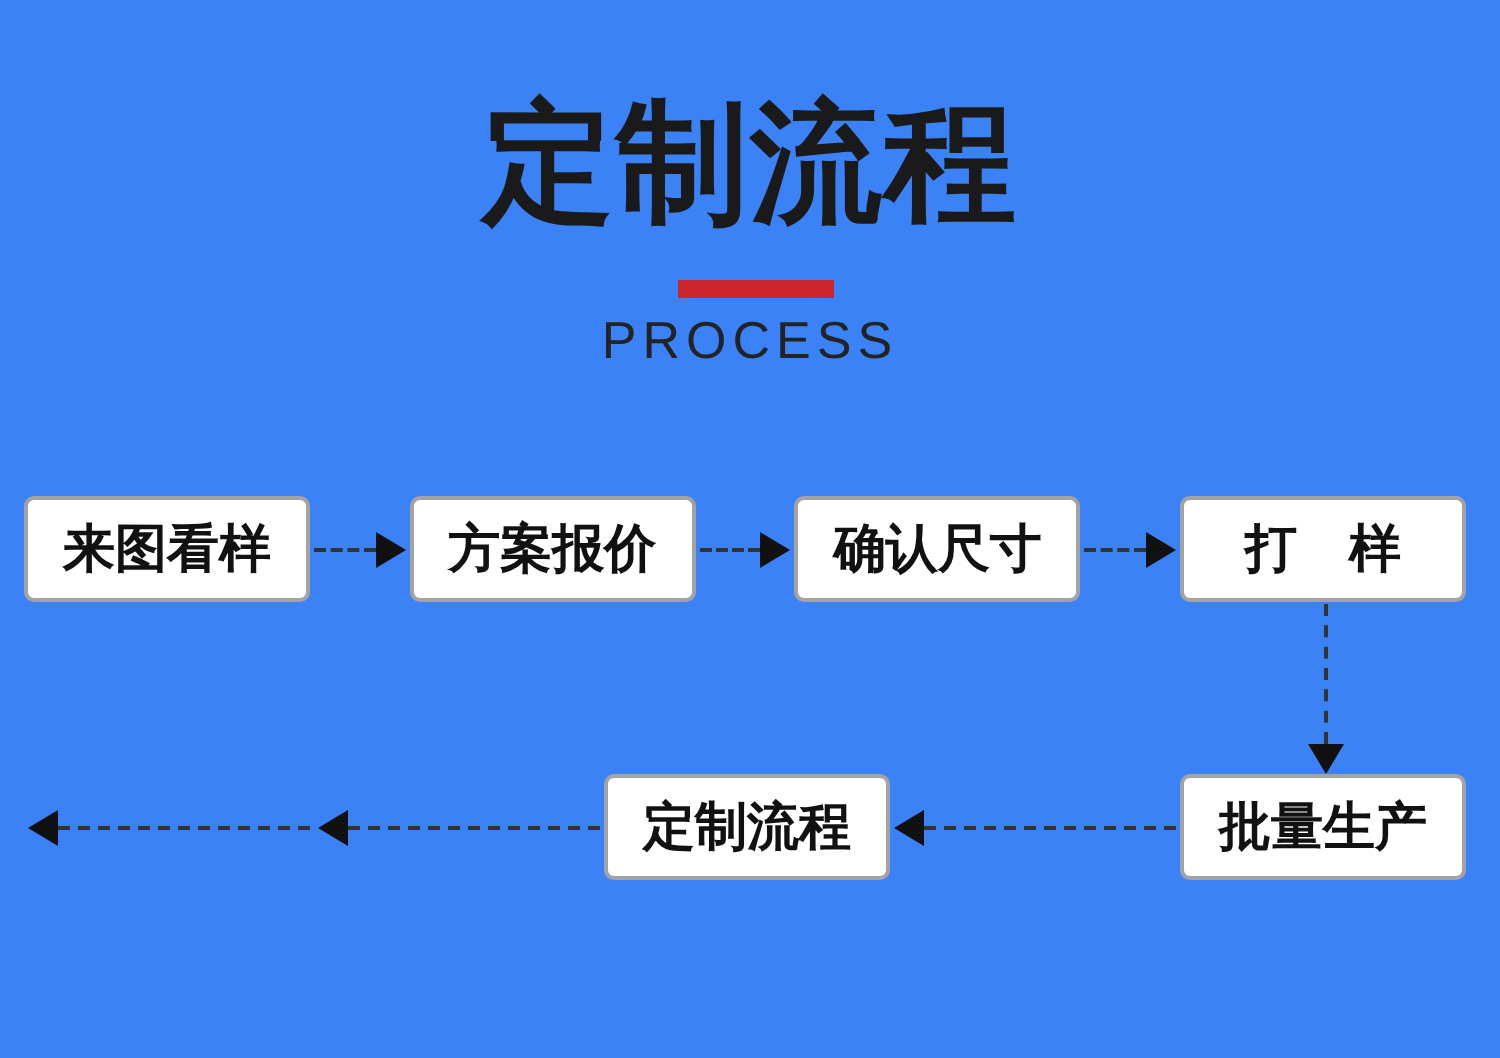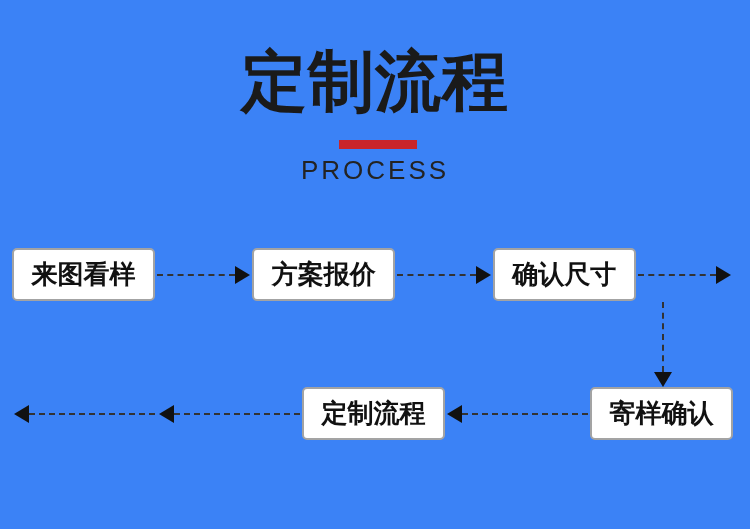--- a/index.html
+++ b/index.html
@@ -132,20 +132,21 @@
     <div class="box">方案报价</div>
     <div class="connector">
       <div class="dash-line"></div>
       <div class="tri-right"></div>
     </div>
     <div class="box">确认尺寸</div>
     <div class="connector">
       <div class="dash-line"></div>
       <div class="tri-right"></div>
     </div>
+    <div class="box">打　样</div>
   </div>
 
   <div class="vconnector">
     <div class="vdash-line"></div>
     <div class="tri-down"></div>
   </div>
 
   <div class="row row2">
     <div class="connector">
       <div class="tri-left"></div>
@@ -153,16 +154,16 @@
     </div>
     <div class="connector">
       <div class="tri-left"></div>
       <div class="dash-line"></div>
     </div>
     <div class="box">定制流程</div>
     <div class="connector">
       <div class="tri-left"></div>
       <div class="dash-line"></div>
     </div>
-    <div class="box">寄样确认</div>
+    <div class="box">批量生产</div>
   </div>
 
 </div>
 
 </body></html>

